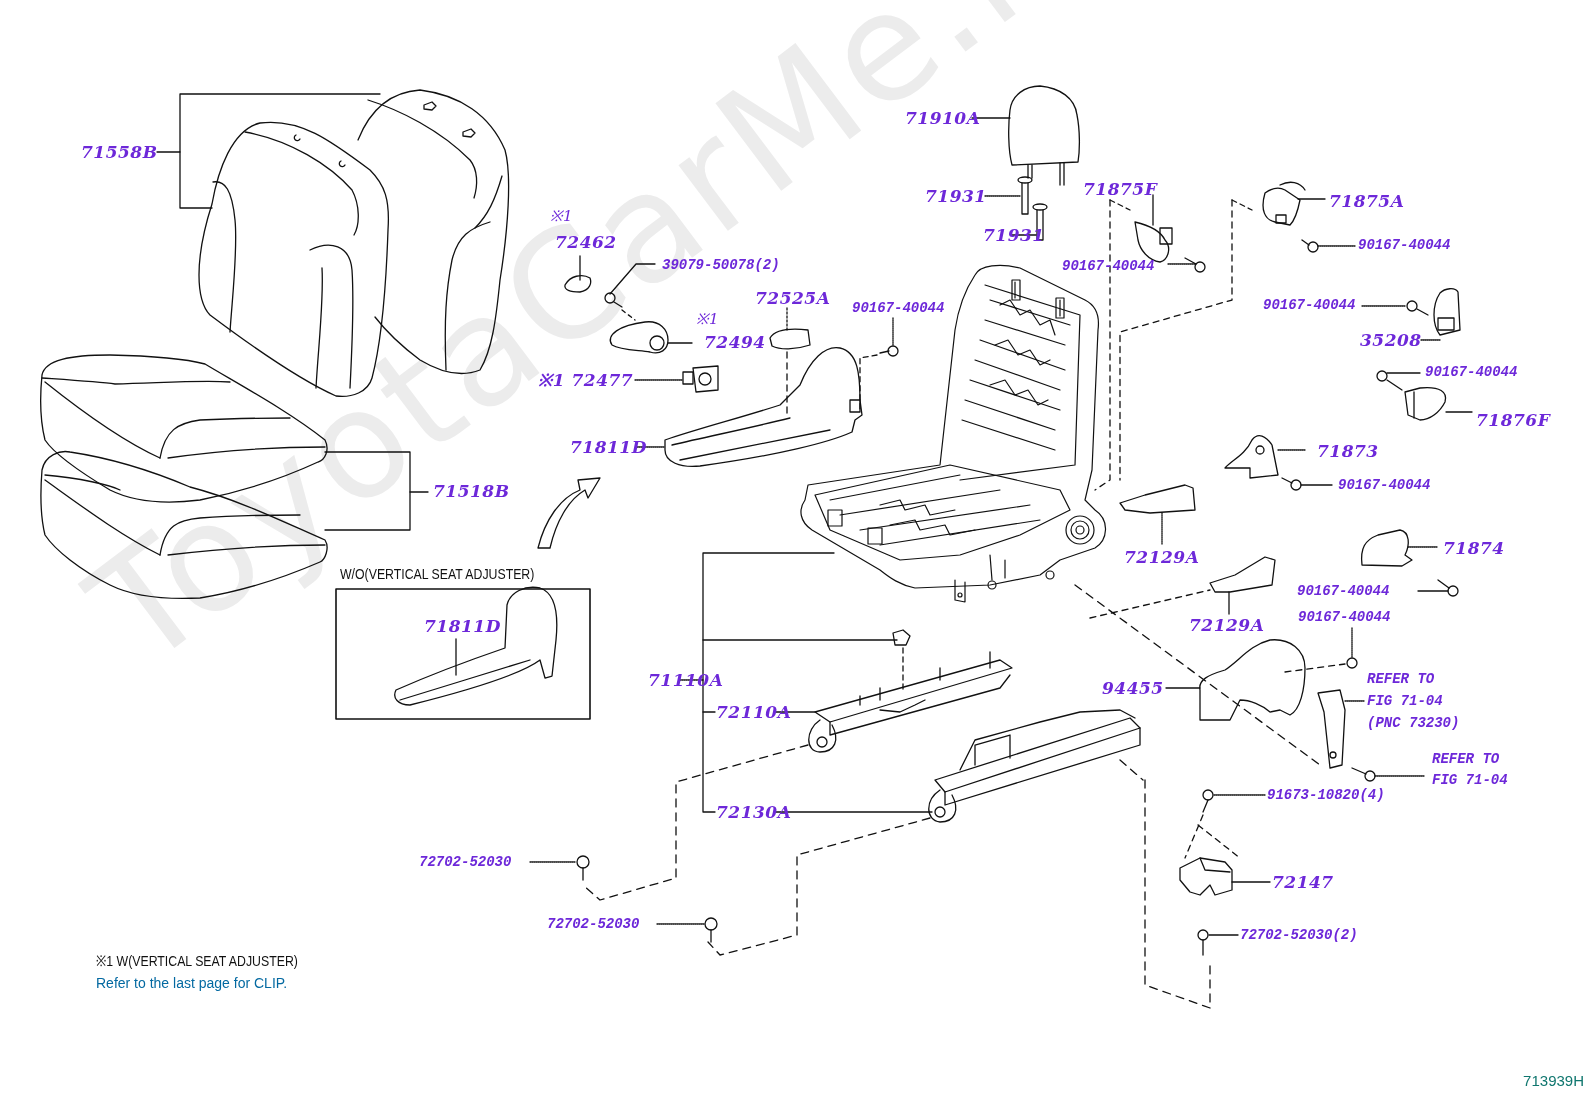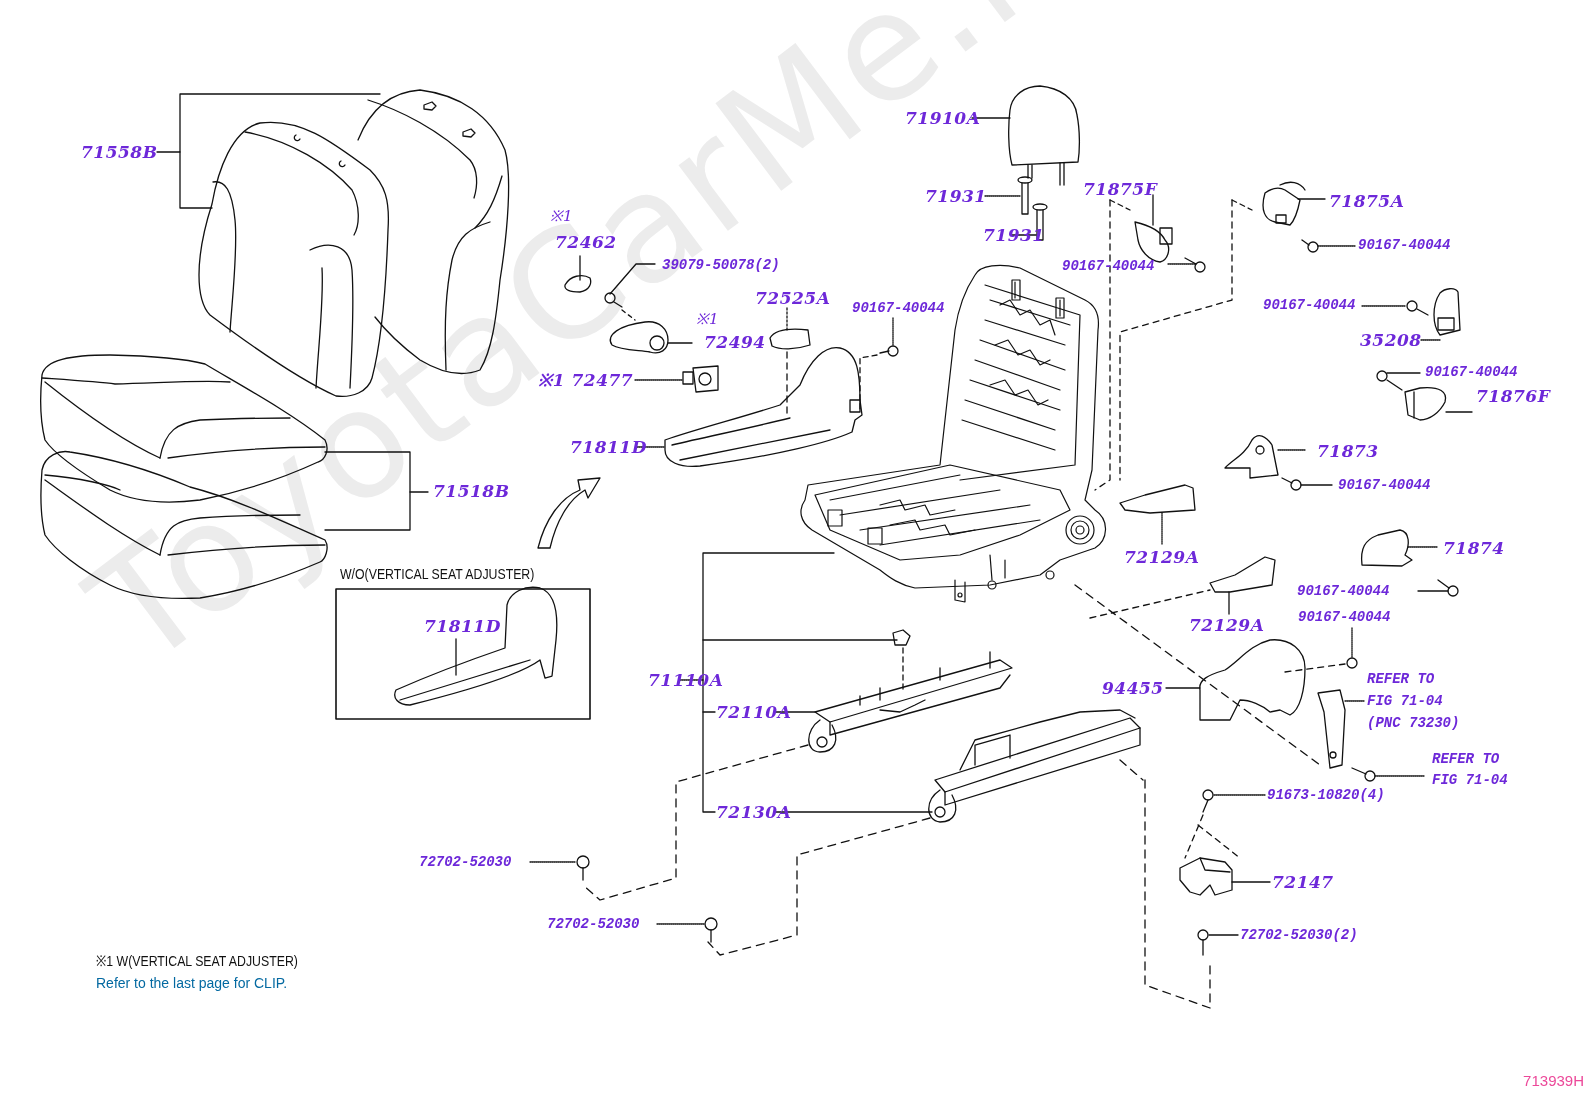--- a/index.html
+++ b/index.html
@@ -3,21 +3,21 @@
 <meta charset="utf-8">
 <style>
   html, body { margin:0; padding:0; background:#ffffff; }
   body { width:1592px; height:1099px; position:relative; overflow:hidden; font-family:"DejaVu Serif", serif; color:#111; }
   #stage { position:absolute; left:0; top:0; width:1592px; height:1099px; }
   .watermark { position:absolute; left:60px; top:560px; font-family:"DejaVu Sans", sans-serif; font-size:150px; color:#ececec; transform:rotate(-37deg); transform-origin:0 0; white-space:nowrap; letter-spacing:4px; pointer-events:none; }
   .lbl { position:absolute; font-family:"DejaVu Serif", serif; font-weight:bold; font-size:17px; white-space:nowrap; line-height:1; color:#6d28d9; letter-spacing:0.5px;font-style:italic; }
   .lbl.sm { font-size:14px; font-family:"Liberation Mono", monospace; font-weight:bold; letter-spacing:0px; }
   .note { position:absolute; font-family:"Liberation Sans Narrow","Liberation Sans", sans-serif; font-size:15px; white-space:nowrap; color:#111; transform:scaleX(0.82); transform-origin:0 0; }
   .note2 { position:absolute; font-family:"Liberation Sans", sans-serif; font-size:14px; white-space:nowrap; color:#0369a1; }
-  .figid { position:absolute; right:8px; bottom:10px; font-family:"Liberation Sans", sans-serif; font-size:15px; color:#ec4899; }
+  .figid { position:absolute; right:8px; bottom:10px; font-family:"Liberation Sans", sans-serif; font-size:15px; color:#0f766e; }
   svg line, svg path, svg polyline, svg rect, svg circle, svg ellipse { vector-effect:non-scaling-stroke; }
 </style>
 </head>
 <body>
 
 <div id="stage">
 
   <div class="watermark">ToyotaCarMe.ru</div>
 
   <svg width="1592" height="1099" viewBox="0 0 1592 1099" style="position:absolute;left:0;top:0" fill="none" stroke="#111" stroke-width="1.3" stroke-linecap="round" stroke-linejoin="round">
@@ -347,21 +347,21 @@
   <div class="lbl" style="left:905px;top:110px">71910A</div>
   <div class="lbl" style="left:925px;top:188px">71931</div>
   <div class="lbl" style="left:983px;top:227px">71931</div>
   <div class="lbl" style="left:1083px;top:181px">71875F</div>
   <div class="lbl sm" style="left:1062px;top:259px">90167-40044</div>
   <div class="lbl" style="left:1329px;top:193px">71875A</div>
   <div class="lbl sm" style="left:1358px;top:238px">90167-40044</div>
   <div class="lbl sm" style="left:1263px;top:298px">90167-40044</div>
   <div class="lbl" style="left:1360px;top:332px">35208</div>
   <div class="lbl sm" style="left:1425px;top:365px">90167-40044</div>
-  <div class="lbl" style="left:1476px;top:388px">71876F</div>
+  <div class="lbl" style="left:1476px;top:412px">71876F</div>
   <div class="lbl" style="left:1317px;top:443px">71873</div>
   <div class="lbl sm" style="left:1338px;top:478px">90167-40044</div>
   <div class="lbl" style="left:1124px;top:549px">72129A</div>
   <div class="lbl" style="left:1443px;top:540px">71874</div>
   <div class="lbl sm" style="left:1297px;top:584px">90167-40044</div>
   <div class="lbl" style="left:1189px;top:617px">72129A</div>
   <div class="lbl sm" style="left:1298px;top:610px">90167-40044</div>
   <div class="lbl" style="left:1102px;top:680px">94455</div>
 
   <div class="lbl sm" style="left:1367px;top:672px">REFER TO</div>

